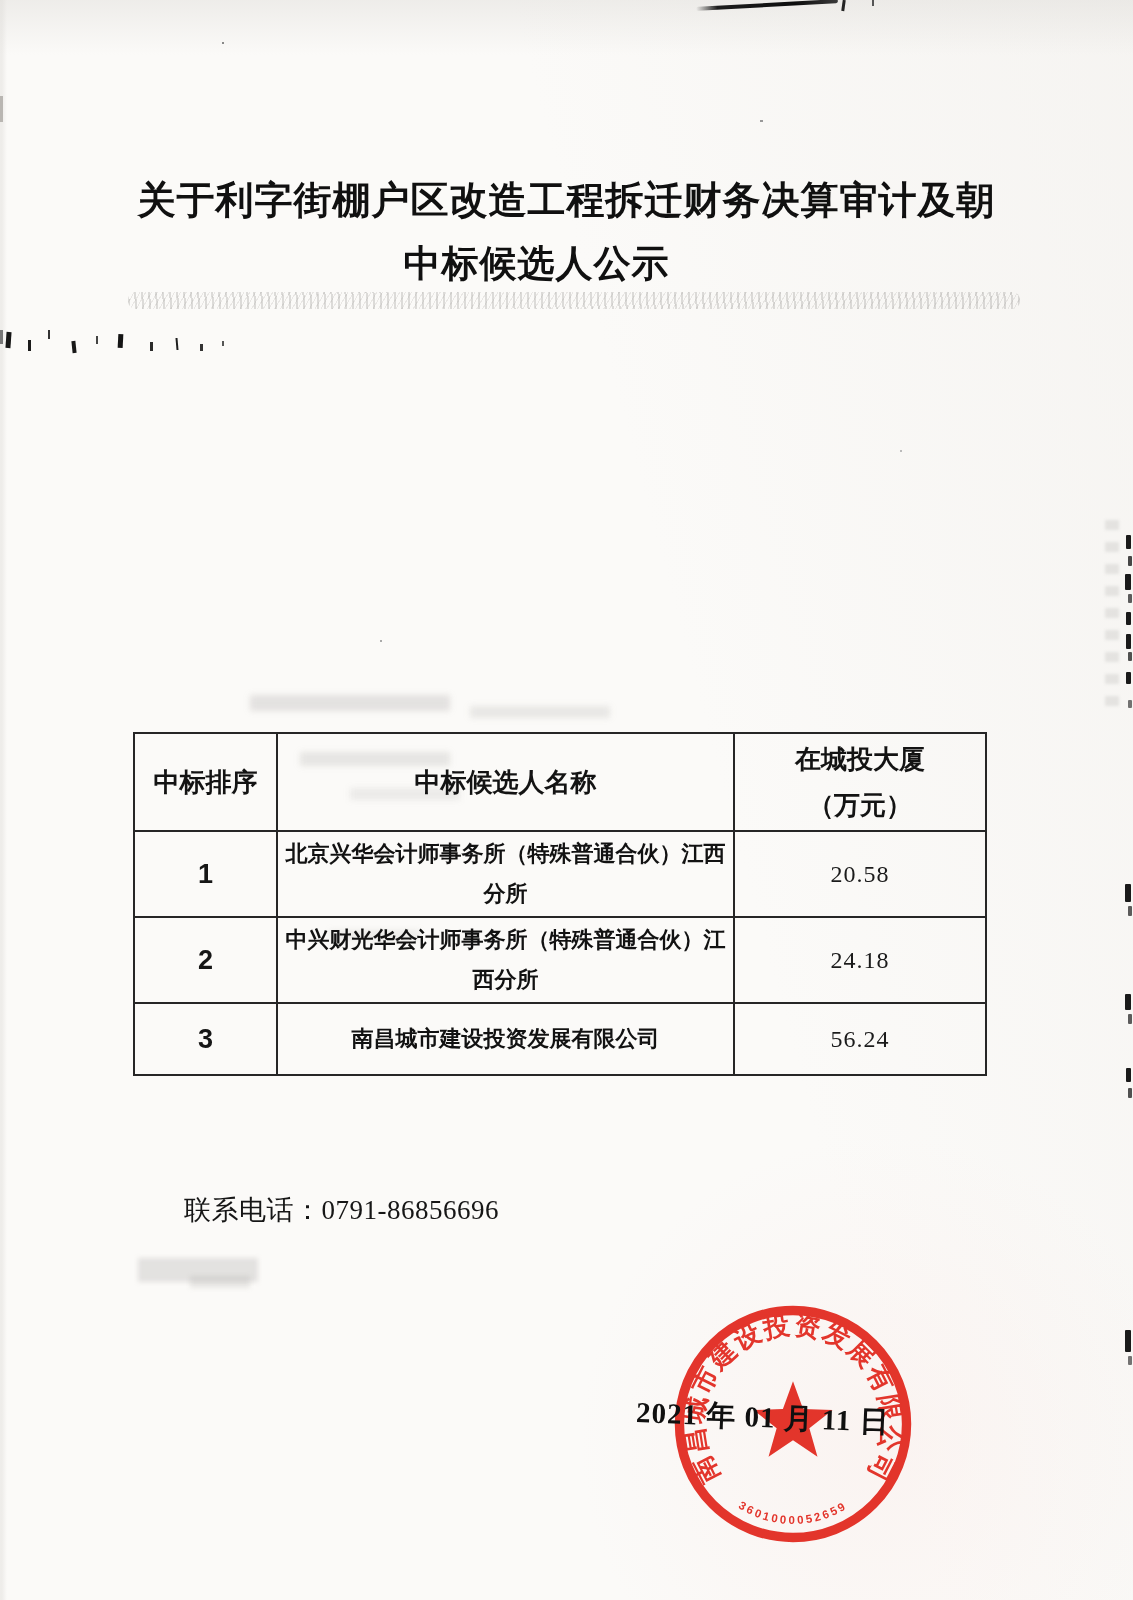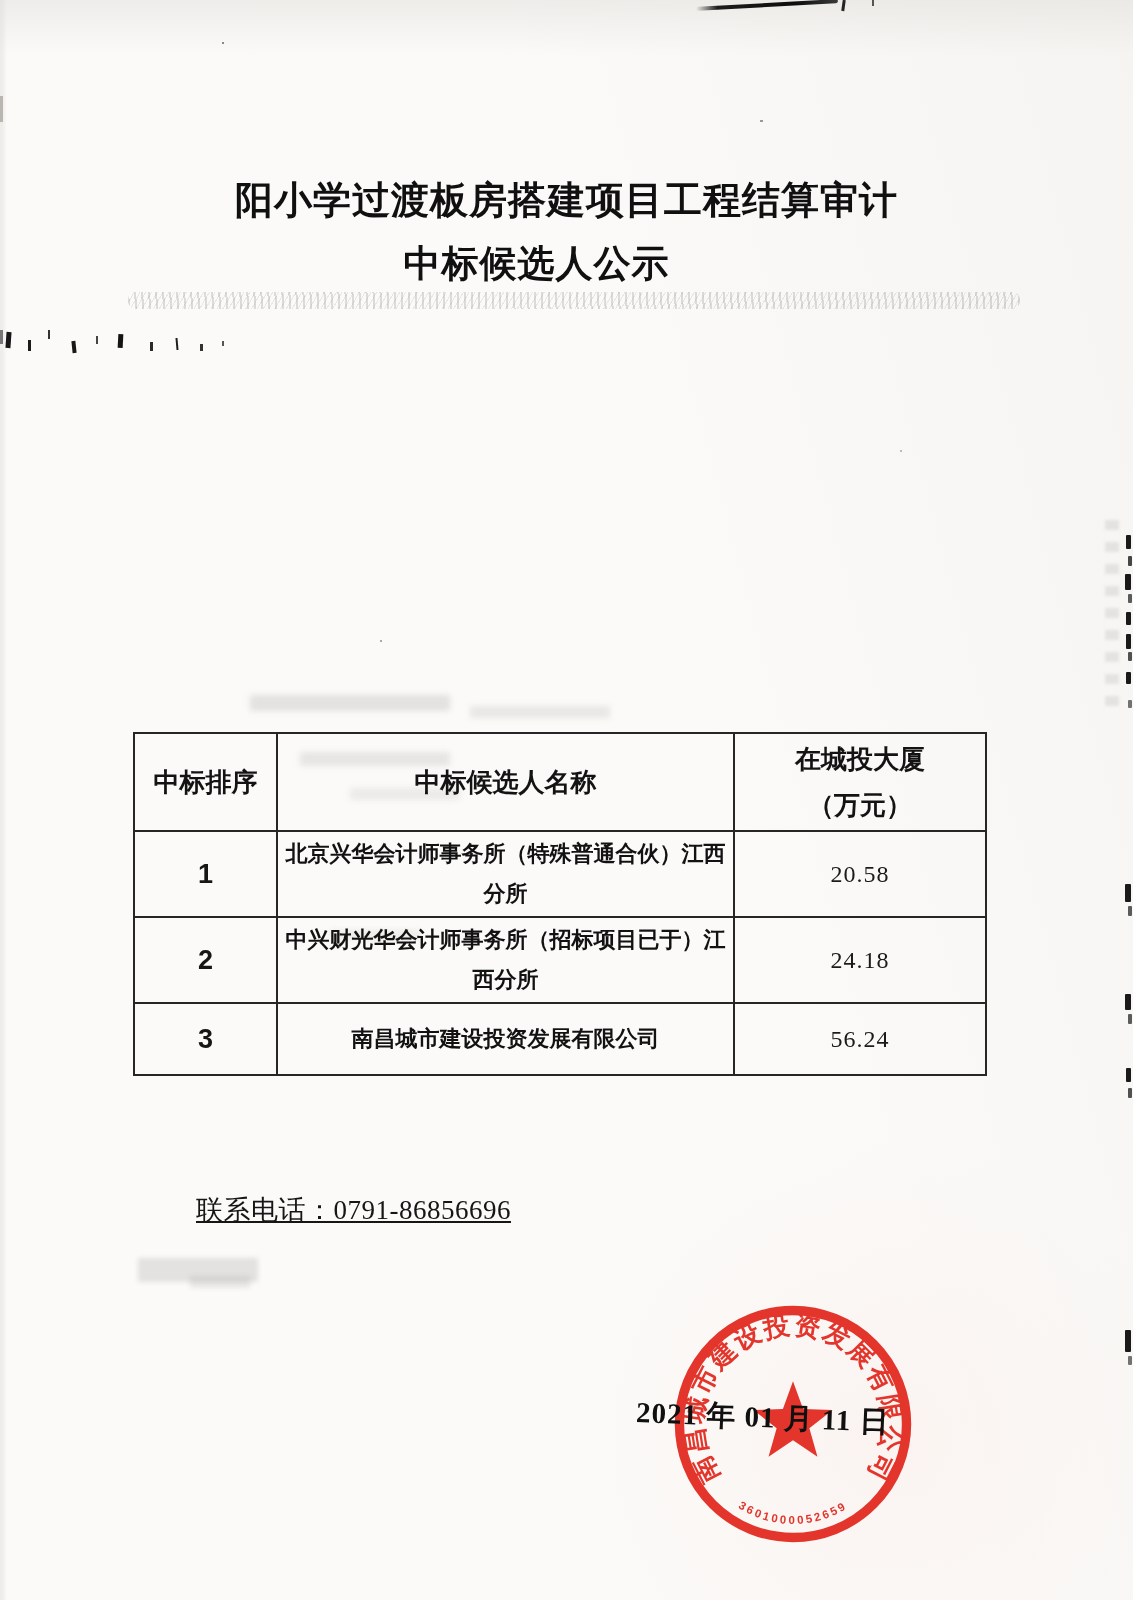--- a/index.html
+++ b/index.html
@@ -29,21 +29,21 @@
   .bid-table tr.r1{height:82px;}
   .bid-table tr.r2{height:85px;}
   .bid-table tr.r3{height:72px;}
   .bid-table th{font-size:26px;font-weight:bold;font-family:"Liberation Sans","DejaVu Sans",sans-serif;color:#131313;}
   .hprice span{display:block;line-height:46px;}
   .rank-cell{font-size:27px;font-weight:bold;font-family:"Liberation Sans","DejaVu Sans",sans-serif;}
   .name-cell{font-size:22px;font-weight:bold;font-family:"Liberation Sans","DejaVu Sans",sans-serif;line-height:40px;color:#121212;margin-left:8px;}
   .price-cell{font-size:24px;letter-spacing:1px;color:#1b1b1b;}
   .notice{position:absolute;left:138px;top:1096px;width:852px;margin:0;
     font-size:27px;line-height:48px;text-align:justify;text-indent:2em;letter-spacing:0.3px;}
-  .contact{position:absolute;left:196px;top:1192px;margin:0;font-size:27px;letter-spacing:0.5px;text-decoration:underline;}
+  .contact{position:absolute;left:184px;top:1192px;margin:0;font-size:27px;letter-spacing:0.5px;}
   .stamp{position:absolute;left:668px;top:1299px;opacity:0.92;}
   .stamp-company{font-size:25px;letter-spacing:2px;font-weight:bold;font-family:"Liberation Sans","DejaVu Sans",sans-serif;}
   .stamp-serial{font-size:11px;letter-spacing:2.5px;font-weight:bold;font-family:"Liberation Sans","DejaVu Sans",sans-serif;}
   .issue-date{position:absolute;left:636px;top:1398px;z-index:5;font-size:29px;font-weight:600;
     letter-spacing:1px;color:#101010;transform:rotate(2.2deg);}
   .art{position:absolute;pointer-events:none;}
   .em{position:absolute;pointer-events:none;background:#1a1a1a;border-radius:1px;}
 </style>
 </head>
 <body>
@@ -90,21 +90,21 @@
   <div class="em" style="right:2px;top:1068px;width:5px;height:14px;"></div>
   <div class="em" style="right:1px;top:1088px;width:4px;height:10px;opacity:.75;"></div>
   <div class="em" style="right:2px;top:1330px;width:6px;height:22px;"></div>
   <div class="em" style="right:1px;top:1356px;width:4px;height:9px;opacity:.6;"></div>
   <div class="art" style="left:222px;top:42px;width:2px;height:2px;background:#888;"></div>
   <div class="art" style="left:760px;top:120px;width:3px;height:2px;background:#999;"></div>
   <div class="art" style="left:380px;top:640px;width:2px;height:2px;background:#aaa;"></div>
   <div class="art" style="left:900px;top:450px;width:2px;height:2px;background:#bbb;"></div>
 
   <h1 class="title">
-    <span class="t-line">阳小学过渡板房搭建项目工程结算审计</span>
+    <span class="t-line">关于利字街棚户区改造工程拆迁财务决算审计及朝</span>
     <span class="t-line t-line3">中标候选人公示</span>
   </h1>
 
 
   <table class="bid-table">
     <colgroup>
         <col class="c1">
         <col class="c2">
         <col class="c3">
       </colgroup>
@@ -117,21 +117,21 @@
           <span>（万元）</span>
         </th>
       </tr>
       <tr class="r1">
         <td class="rank-cell">1</td>
         <td class="name-cell">北京兴华会计师事务所（特殊普通合伙）江西分所</td>
         <td class="price-cell">20.58</td>
       </tr>
       <tr class="r2">
         <td class="rank-cell">2</td>
-        <td class="name-cell">中兴财光华会计师事务所（招标项目已于）江西分所</td>
+        <td class="name-cell">中兴财光华会计师事务所（特殊普通合伙）江西分所</td>
         <td class="price-cell">24.18</td>
       </tr>
       <tr class="r3">
         <td class="rank-cell">3</td>
         <td class="name-cell">南昌城市建设投资发展有限公司</td>
         <td class="price-cell">56.24</td>
       </tr>
     </tbody>
   </table>
 

